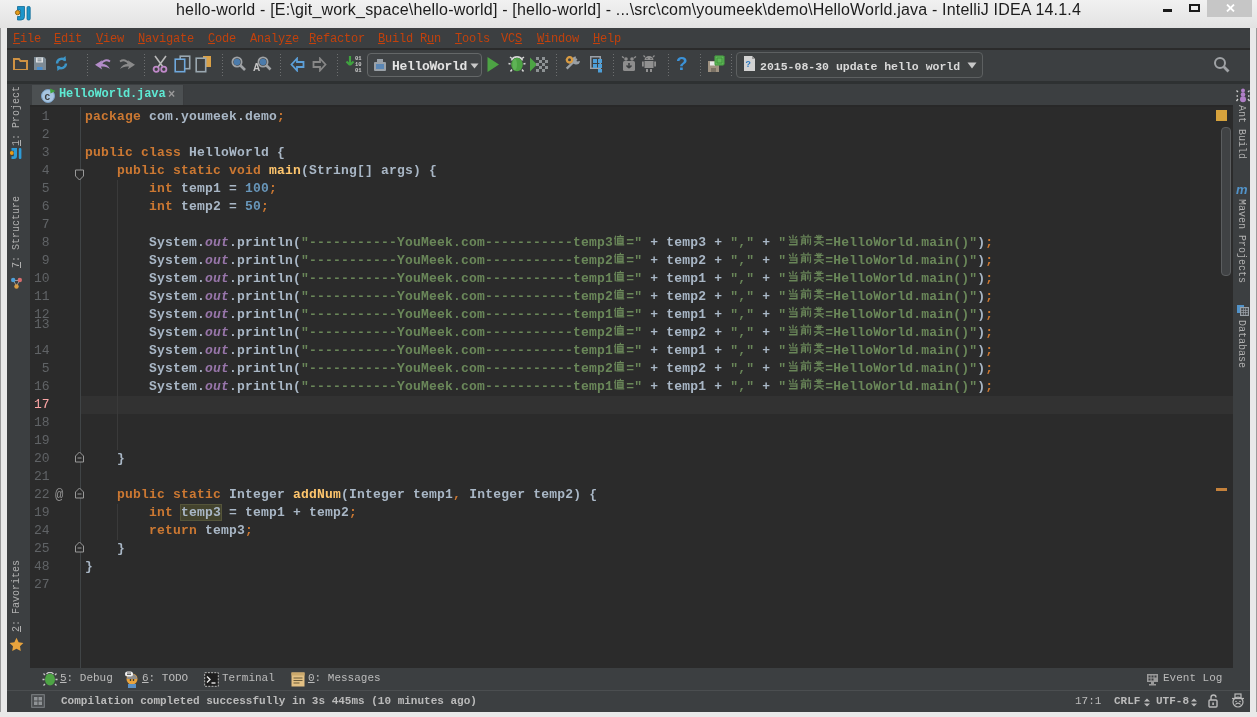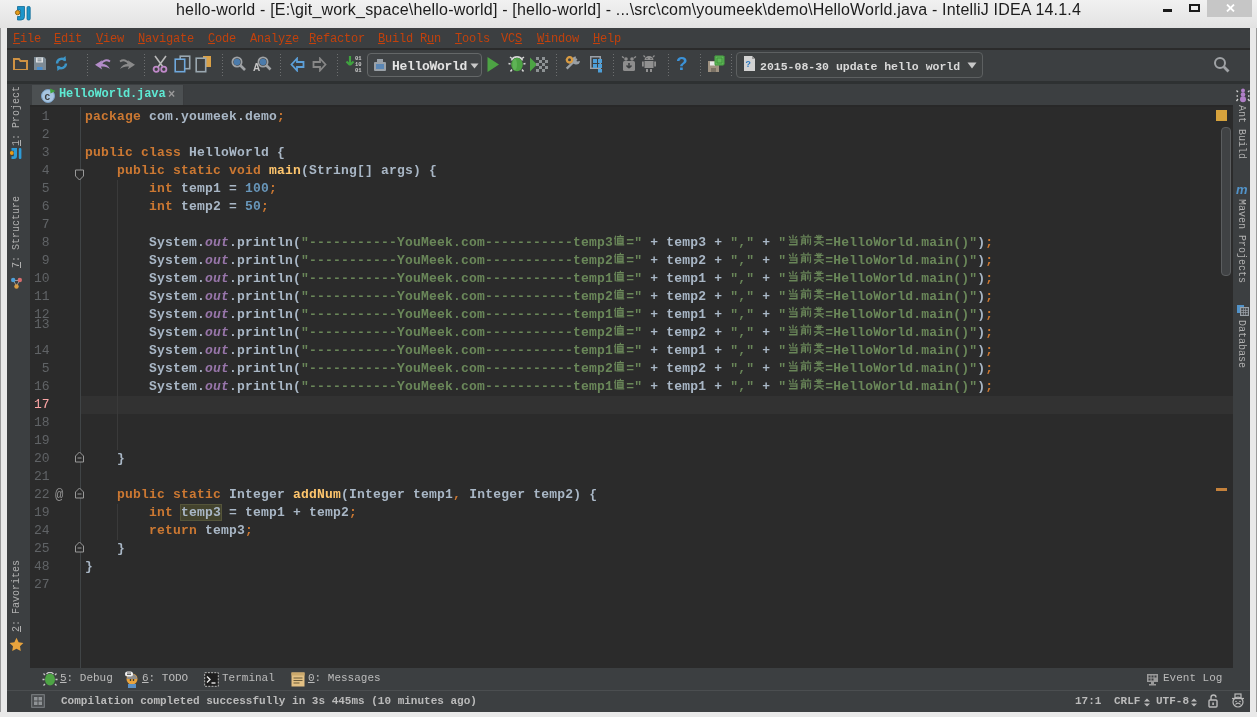--- a/index.html
+++ b/index.html
@@ -504,21 +504,21 @@
 <svg class="abs" style="left:31px;top:694px" width="14" height="14" viewBox="0 0 14 14">
       <rect x="0.7" y="0.7" width="12.6" height="12.6" fill="#4a4d4f" stroke="#7f8386" stroke-width="1"></rect>
       <g fill="#8f9396">
         <rect x="3" y="3" width="3.5" height="3.5"></rect>
         <rect x="7.5" y="3" width="3.5" height="3.5"></rect>
         <rect x="3" y="7.5" width="3.5" height="3.5"></rect>
         <rect x="7.5" y="7.5" width="3.5" height="3.5"></rect>
       </g>
     </svg>
 <div class="si" style="left:61px;font-weight:bold">Compilation completed successfully in 3s 445ms (10 minutes ago)</div>
-<div class="si" style="left:1075px;font-weight:bold">17:1</div>
+<div class="si" style="left:1075px;font-weight:normal">17:1</div>
 <div class="si" style="left:1114px;font-weight:bold">CRLF</div>
 <svg class="abs" style="left:1143px;top:698px" width="8" height="9" viewBox="0 0 8 9">
       <path d="M4,0.5 L7,3.5 L1,3.5 z M4,8.5 L7,5.5 L1,5.5 z" fill="#bbbbbb"></path>
     </svg>
 <div class="si" style="left:1156px;font-weight:bold">UTF-8</div>
 <svg class="abs" style="left:1190px;top:698px" width="8" height="9" viewBox="0 0 8 9">
       <path d="M4,0.5 L7,3.5 L1,3.5 z M4,8.5 L7,5.5 L1,5.5 z" fill="#bbbbbb"></path>
     </svg>
 <svg class="abs" style="left:1207px;top:694px" width="12" height="14" viewBox="0 0 12 14">
       <rect x="2" y="6" width="8" height="7" rx="1" fill="none" stroke="#b9b9b9" stroke-width="1.4"></rect>

